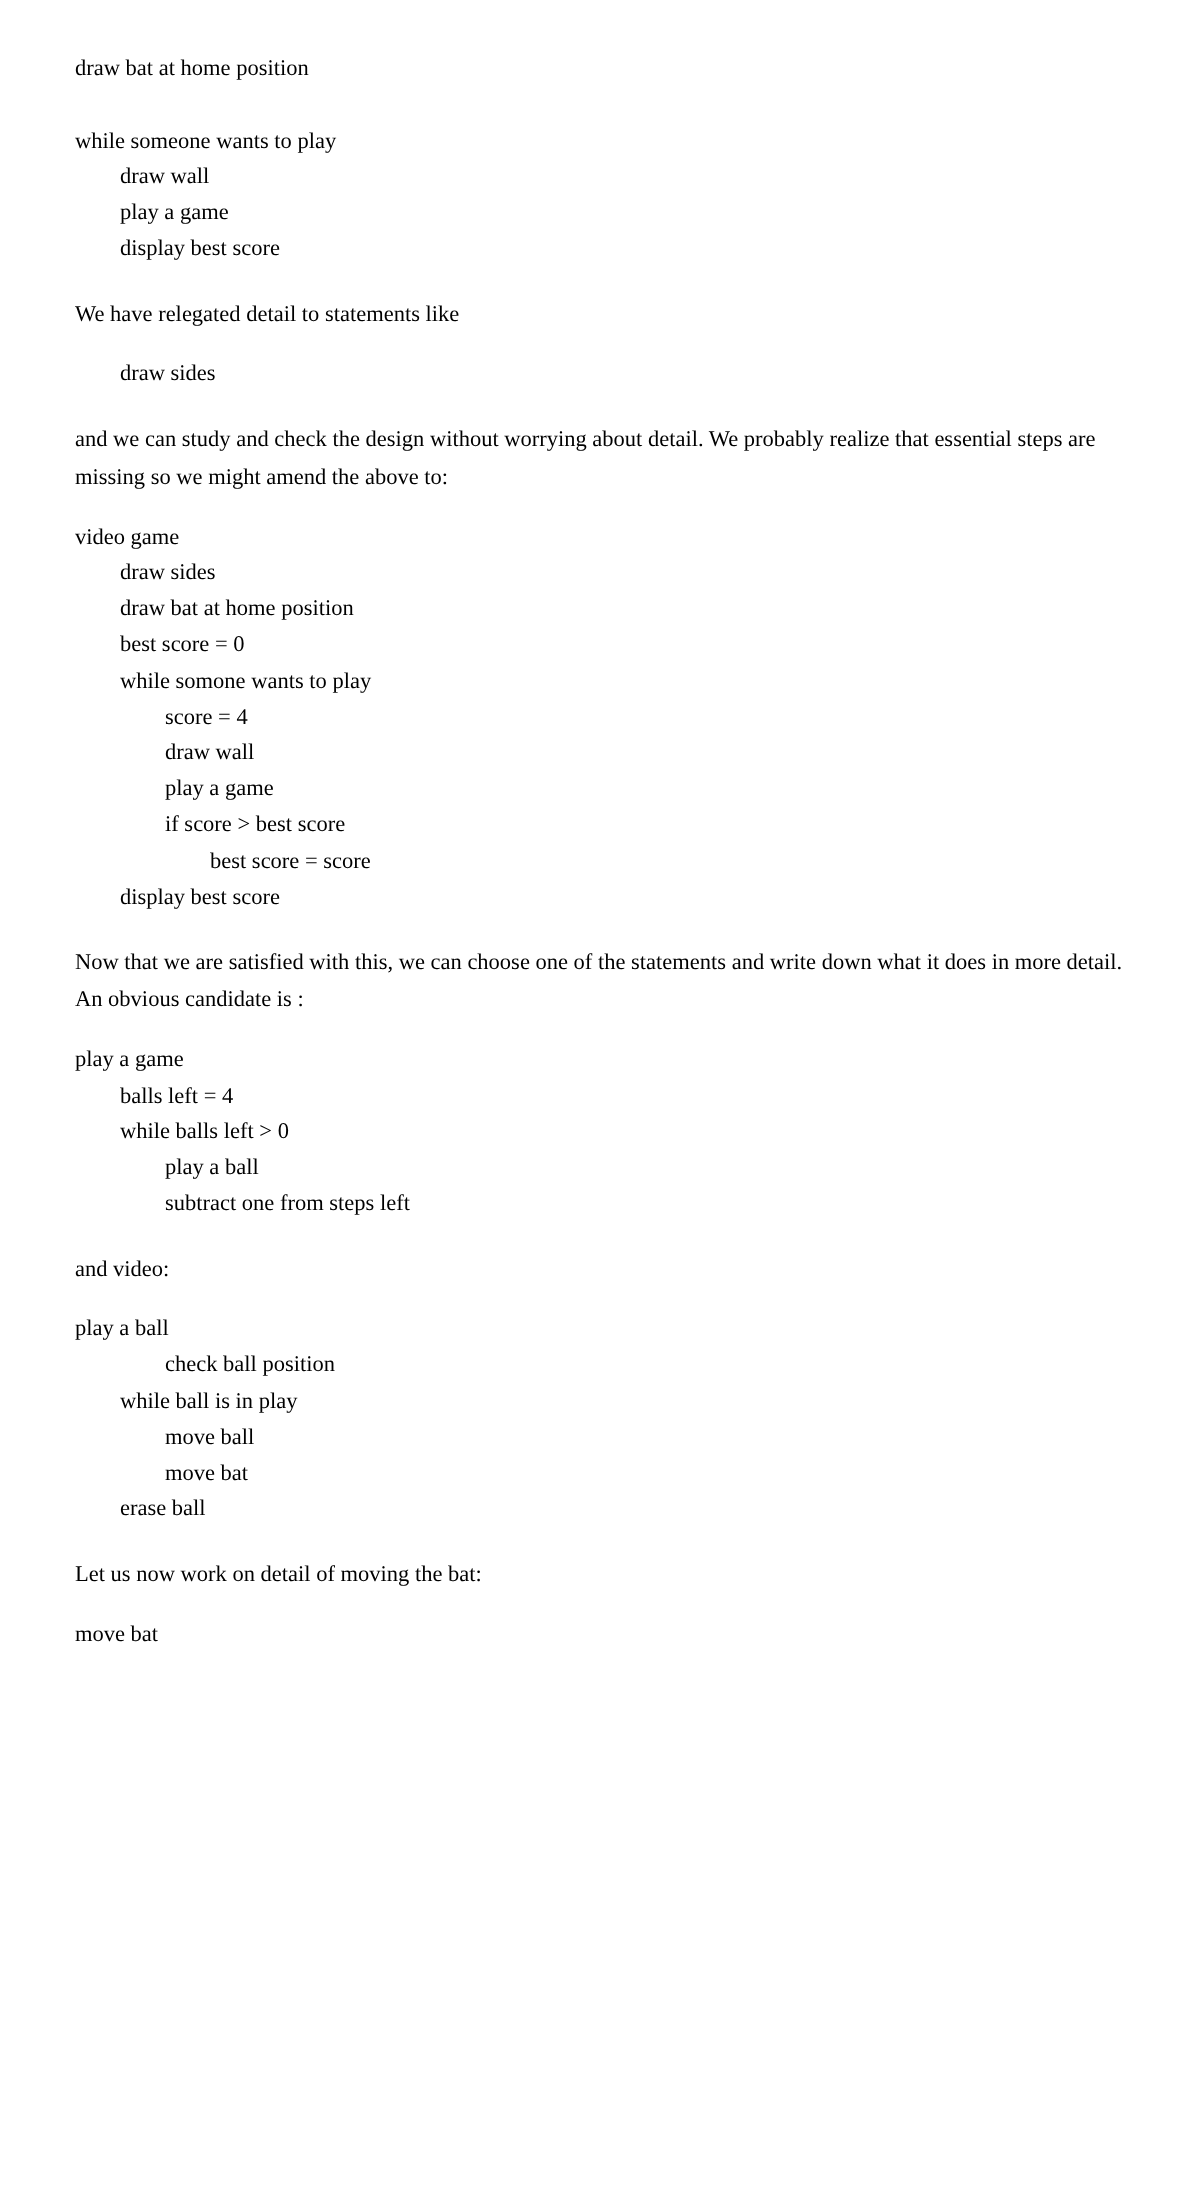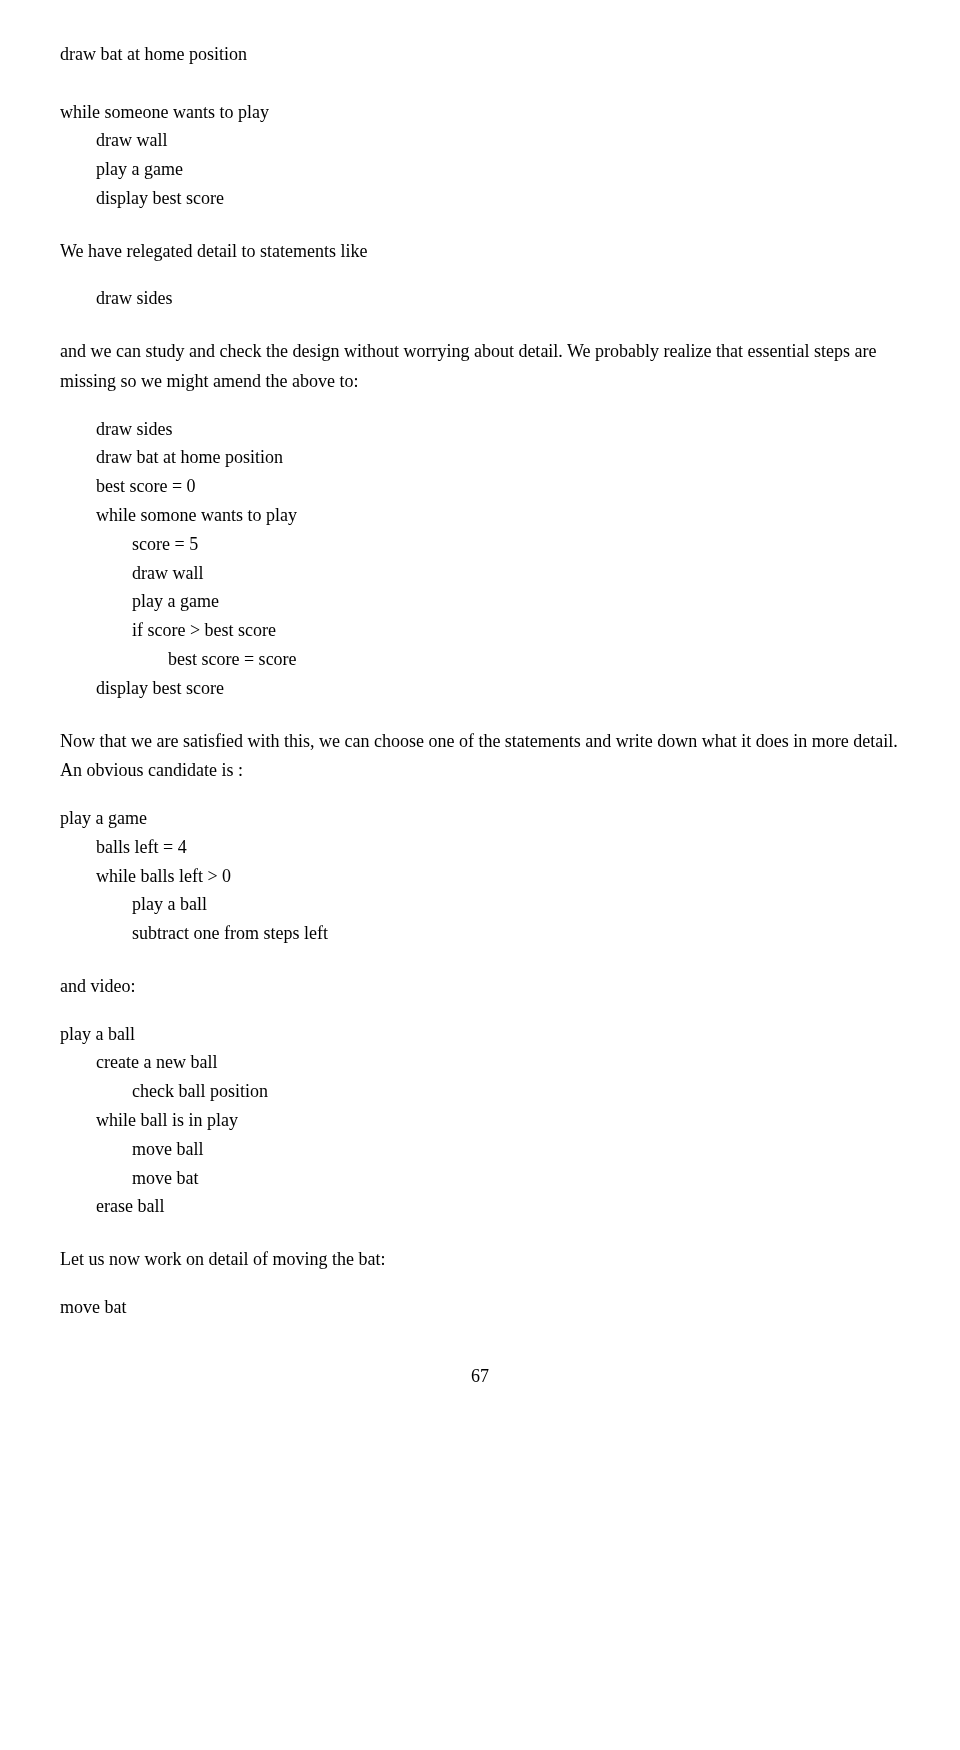--- a/index.html
+++ b/index.html
@@ -80,25 +80,26 @@
 
   <div class="code-block section-gap">
     <span class="line indent1">draw sides</span>
   </div>
 
   <div class="paragraph">
     <span>and we can study and check the design without worrying about detail. We probably realize that essential steps are missing so we might amend the above to:</span>
   </div>
 
   <div class="code-block section-gap">
+    <span class="line">video game</span>
     <span class="line indent1">draw sides</span>
     <span class="line indent1">draw bat at home position</span>
     <span class="line indent1">best score = 0</span>
     <span class="line indent1">while somone wants to play</span>
-    <span class="line indent2">score = 5</span>
+    <span class="line indent2">score = 4</span>
     <span class="line indent2">draw wall</span>
     <span class="line indent2">play a game</span>
     <span class="line indent2">if score &gt; best score</span>
     <span class="line indent3">best score = score</span>
     <span class="line indent1">display best score</span>
   </div>
 
   <div class="paragraph">
     <span>Now that we are satisfied with this, we can choose one of the statements and write down what it does in more detail. An obvious candidate is :</span>
   </div>
@@ -110,33 +111,29 @@
     <span class="line indent2">play a ball</span>
     <span class="line indent2">subtract one from steps left</span>
   </div>
 
   <div class="paragraph">
     <span>and video:</span>
   </div>
 
   <div class="code-block section-gap">
     <span class="line">play a ball</span>
-    <span class="line indent1">create a new ball</span>
     <span class="line indent2">check ball position</span>
     <span class="line indent1">while ball is in play</span>
     <span class="line indent2">move ball</span>
     <span class="line indent2">move bat</span>
     <span class="line indent1">erase ball</span>
   </div>
 
   <div class="paragraph">
     <span>Let us now work on detail of moving the bat:</span>
   </div>
 
   <div class="code-block section-gap">
     <span class="line">move bat</span>
   </div>
 
-  <div class="page-number">
-    <span>67</span>
-  </div>
 
 </div>
 
 </body></html>

